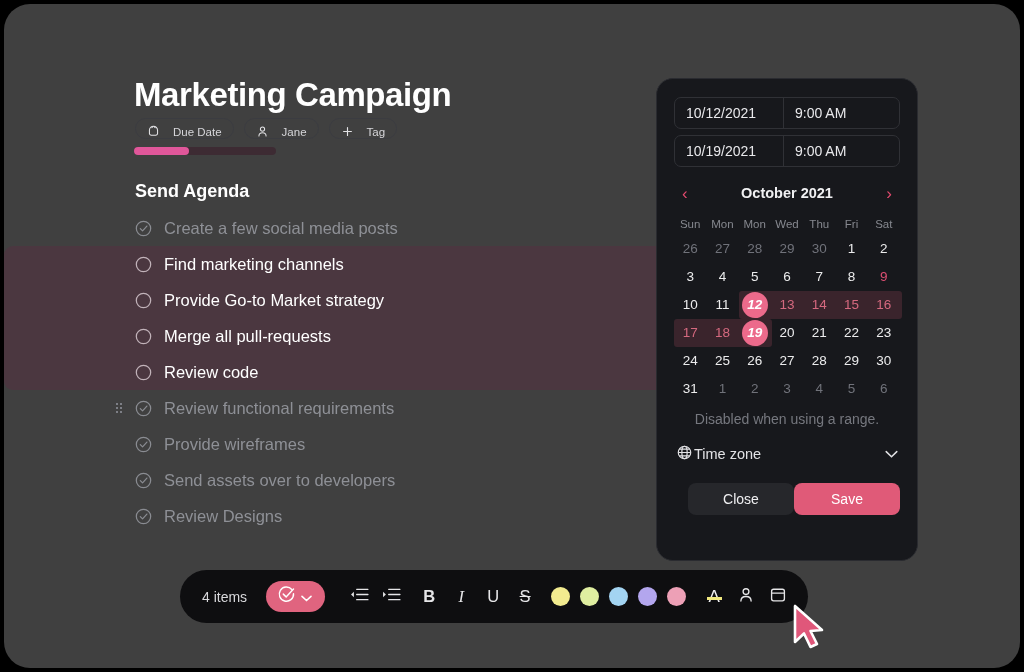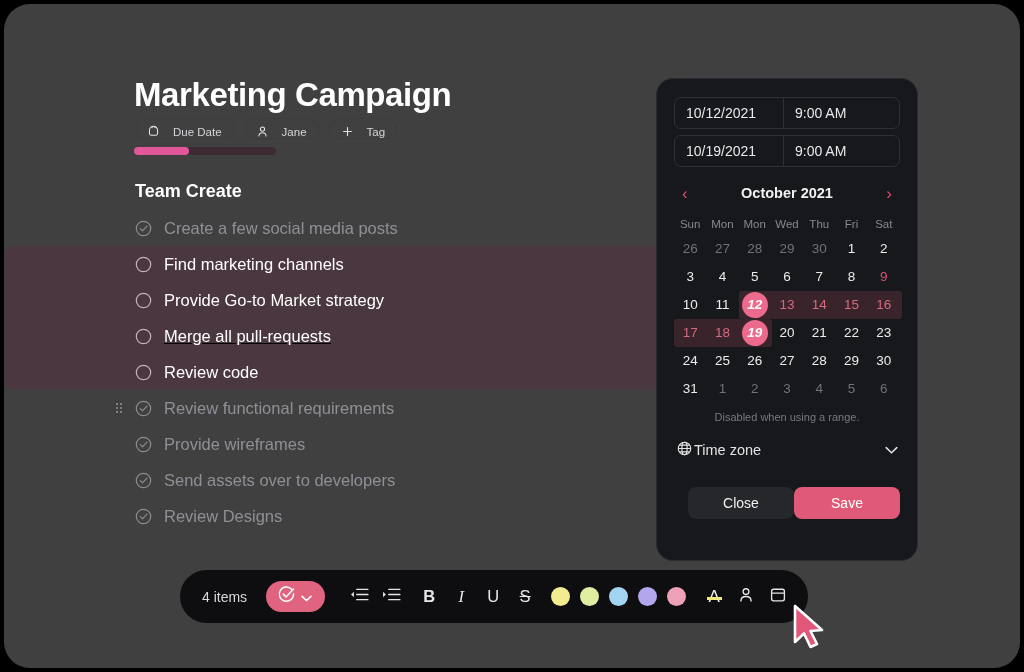--- a/index.html
+++ b/index.html
@@ -130,29 +130,29 @@
   .repeat-row {
     display: flex; align-items: center; gap: 10px; margin-top: 12px;
   }
   .repeat-select {
     flex: 1; display: flex; align-items: center; justify-content: space-between;
     height: 30px; padding: 0 11px;
     border: 1px solid #303136; border-radius: 8px;
     color: #d2d3d7; font-size: 14px;
   }
   .repeat-note {
-    text-align: center; font-size: 11px; color: #76787f; margin-top: 8px;
+    text-align: center; font-size: 14px; color: #76787f; margin-top: 8px;
   }
   .tz-row {
     display: flex; align-items: center; gap: 1px;
     margin-top: 14px; padding: 0 2px; height: 26px;
     color: #e2e2e5; font-size: 14.5px;
   }
   .tz-row .tz-label { flex: 1; }
-  .panel-actions { display: flex; margin-top: 24px; padding-left: 14px; }
+  .panel-actions { display: flex; margin-top: 16px; padding-left: 14px; }
   .btn {
     flex: 1; height: 32px; border-radius: 8px;
     display: flex; align-items: center; justify-content: center;
     font-size: 14px; cursor: pointer;
   }
   .btn-close { background: #26272b; color: #f0f0f2; }
   .btn-save { background: #e05a78; color: #ffffff; }
 
   
   .toolbar {
@@ -217,42 +217,42 @@
           </svg>
         </span>
         <span>Tag</span>
       </div>
     </div>
 
     <div class="progress-track">
       <div class="progress-fill" id="progress-fill" style="width: 39%; background: rgb(224, 87, 154);"></div>
     </div>
 
-    <div class="agenda-title">Team Create</div>
+    <div class="agenda-title">Send Agenda</div>
     <div class="task-list" id="task-list">
         <div class="task-row done">
           <span class="task-check"><svg width="17" height="17" viewBox="0 0 18 18" fill="none" stroke="#8a8c92" stroke-width="1.3">
               <circle cx="9" cy="9" r="7.6"></circle>
               <path d="M5.6 9.1 8 11.5 12.6 6.4" stroke-linecap="round" stroke-linejoin="round"></path>
             </svg></span>
           <span class="task-label">Create a few social media posts</span>
         </div>
         <div class="task-row selected sel-first" style="width: 652px;">
           <span class="task-check"><svg width="17" height="17" viewBox="0 0 18 18" fill="none" stroke="#c2b3ba" stroke-width="1.3">
               <circle cx="9" cy="9" r="7.6"></circle>
             </svg></span>
           <span class="task-label">Find marketing channels</span>
         </div>
         <div class="task-row selected" style="width: 652px;">
           <span class="task-check"><svg width="17" height="17" viewBox="0 0 18 18" fill="none" stroke="#c2b3ba" stroke-width="1.3">
               <circle cx="9" cy="9" r="7.6"></circle>
             </svg></span>
           <span class="task-label">Provide Go-to Market strategy</span>
         </div>
-        <div class="task-row selected" style="width: 652px; text-decoration: underline;">
+        <div class="task-row selected" style="width: 652px;">
           <span class="task-check"><svg width="17" height="17" viewBox="0 0 18 18" fill="none" stroke="#c2b3ba" stroke-width="1.3">
               <circle cx="9" cy="9" r="7.6"></circle>
             </svg></span>
           <span class="task-label">Merge all pull-requests</span>
         </div>
         <div class="task-row selected sel-last" style="width: 652px;">
           <span class="task-check"><svg width="17" height="17" viewBox="0 0 18 18" fill="none" stroke="#c2b3ba" stroke-width="1.3">
               <circle cx="9" cy="9" r="7.6"></circle>
             </svg></span>
           <span class="task-label">Review code</span>

